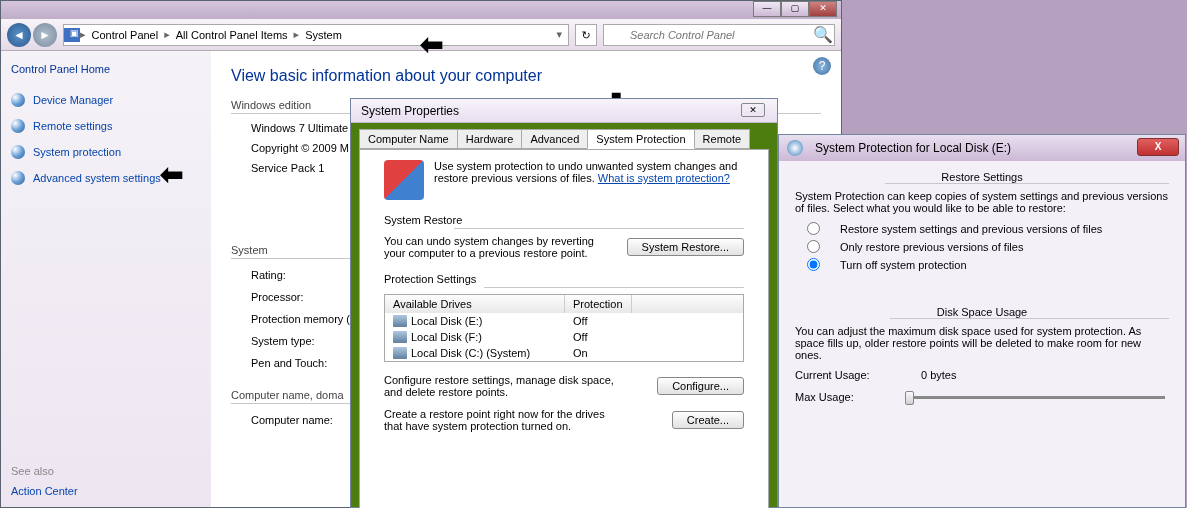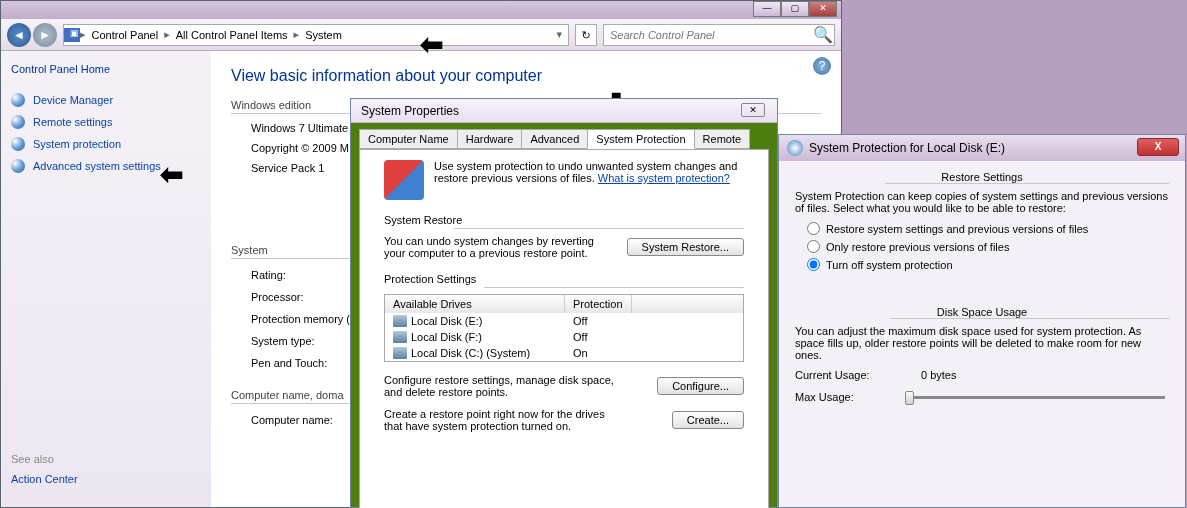--- a/index.html
+++ b/index.html
@@ -11,28 +11,28 @@
 .cp-win-btns { position: absolute; right: 4px; top: 0; display: flex; gap: 0; }
 .cp-win-btn { width: 28px; height: 16px; border: 1px solid #7a7a7a; background: linear-gradient(#f0e8f4,#cdb9d6); font-size: 9px; text-align: center; line-height: 12px; cursor: pointer; }
 .cp-win-btns .x { background: linear-gradient(#d08080,#a04040); color: #fff; }
 .cp-nav { height: 32px; background: linear-gradient(#f7f4f8,#e5dae9); display: flex; align-items: center; padding: 0 6px; border-bottom: 1px solid #b0b0b0; }
 .nav-arrow { width: 24px; height: 24px; border-radius: 50%; background: radial-gradient(#5a90c8,#2a5a90); color: #fff; font-size: 12px; text-align: center; line-height: 24px; cursor: pointer; }
 .nav-arrow + .nav-arrow { margin-left: 2px; }
 .breadcrumb { flex: 1; height: 22px; margin: 0 6px; border: 1px solid #aaa; background: #fff; display: flex; align-items: center; font-size: 11px; }
 .breadcrumb span { padding: 0 6px; cursor: pointer; }
 .breadcrumb .sep { padding: 0; color: #666; }
 .refresh-btn { width: 22px; height: 22px; border: 1px solid #aaa; background: #fff; font-size: 11px; text-align: center; line-height: 20px; cursor: pointer; }
-.search-box { width: 232px; height: 22px; border: 1px solid #aaa; background: #fff; margin-left: 6px; display: flex; align-items: center; }
+.search-box { width: 232px; height: 22px; border: 1px solid #aaa; background: #fff; margin-left: 6px; display: flex; align-items: center; padding-left: 20px; }
 .search-box input { flex: 1; border: none; outline: none; font-size: 11px; font-style: italic; color: #888; padding: 0 6px; }
 .search-box .mag { width: 22px; text-align: center; color: #666; }
 
 .cp-body { display: flex; height: calc(100% - 50px); }
 .cp-sidebar { width: 210px; background: linear-gradient(#f5f2f7,#ede6f1); padding: 12px 10px; font-size: 11px; }
 .cp-home { color: #003399; font-weight: 400; margin-bottom: 18px; cursor: pointer; }
-.cp-link { display: flex; align-items: center; gap: 8px; color: #0645ad; margin-bottom: 8px; cursor: pointer; }
+.cp-link { display: flex; align-items: center; gap: 8px; color: #0645ad; margin-bottom: 8px; cursor: pointer; margin-top: 12px; }
 .cp-link .bullet { width: 14px; height: 14px; border-radius: 50%; background: radial-gradient(circle at 30% 30%, #fff,#6aa0d8 50%,#2a5a90); }
 .see-also { margin-top: 280px; color: #888; font-size: 11px; }
 .see-also-link { color: #0645ad; margin-top: 8px; cursor: pointer; }
 
 .cp-main { flex: 1; padding: 16px 20px; }
 .cp-heading { color: #003399; font-size: 16px; font-weight: 400; margin-bottom: 14px; }
 .help-icon { position: absolute; right: 10px; top: 56px; width: 18px; height: 18px; border-radius: 50%; background: radial-gradient(#8cb8e0,#4070a0); color: #fff; font-size: 12px; text-align: center; line-height: 18px; cursor: pointer; }
 .section-label { font-size: 11px; color: #444; margin-top: 10px; }
 .section-sub { font-size: 11px; margin-left: 20px; margin-top: 8px; }
 .kv { display: flex; font-size: 11px; margin-left: 20px; margin-top: 10px; }
@@ -61,27 +61,27 @@
 .drives-table { width: 100%; border: 1px solid #aaa; margin-top: 6px; }
 .drives-head { background: linear-gradient(#fdfdfd,#e8e8e8); display: flex; font-size: 11px; }
 .drives-head div { padding: 3px 8px; border-right: 1px solid #ccc; }
 .drives-head .c1 { width: 180px; }
 .drives-row { display: flex; padding: 2px 8px; align-items: center; }
 .drives-row .c1 { width: 180px; display: flex; align-items: center; gap: 4px; }
 .drive-icon { width: 14px; height: 12px; background: linear-gradient(#b0c8e0,#6080a0); border-radius: 1px; }
 
 
 .spd-window { position: absolute; left: 778px; top: 134px; width: 408px; height: 374px; border: 1px solid #7587a0; background: #f4f0f7; }
-.spd-titlebar { height: 26px; background: linear-gradient(#e8e0ef,#cdb9d6); display: flex; align-items: center; padding: 0 8px; font-size: 12px; gap: 6px; }
+.spd-titlebar { height: 26px; background: linear-gradient(#e8e0ef,#cdb9d6); display: flex; align-items: center; padding: 0 8px; font-size: 12px; gap: 12px; }
 .spd-titleicon { width: 16px; height: 16px; background: radial-gradient(#fff,#4080c0); border-radius: 50%; }
 .spd-close { position: absolute; right: 6px; top: 3px; width: 42px; height: 18px; background: linear-gradient(#e06060,#c03030); border: 1px solid #803030; border-radius: 3px; color: #fff; font-size: 10px; text-align: center; line-height: 16px; font-weight: bold; cursor: pointer; }
 .spd-body { padding: 10px 16px; font-size: 11px; }
 .spd-gtitle { margin-bottom: 2px; text-align: center; }
 .spd-text { margin: 6px 0 8px 0; }
-.spd-radio { display: flex; align-items: center; gap: 6px; margin: 5px 0 5px 12px; }
+.spd-radio { display: flex; align-items: center; gap: 20px; margin: 5px 0 5px 12px; }
 .spd-radio input { margin: 0; }
 .slider-row { display: flex; align-items: center; gap: 20px; margin-top: 10px; }
 .slider-track { width: 260px; height: 3px; background: #888; position: relative; }
 .slider-thumb { position: absolute; left: 0; top: -5px; width: 9px; height: 14px; background: linear-gradient(#fafafa,#d0d0d0); border: 1px solid #888; border-radius: 2px; }
 .kvrow { display: flex; gap: 36px; margin-top: 6px; }
 .kvrow .k { width: 90px; }
 </style>
 </head>
 <body>
 

